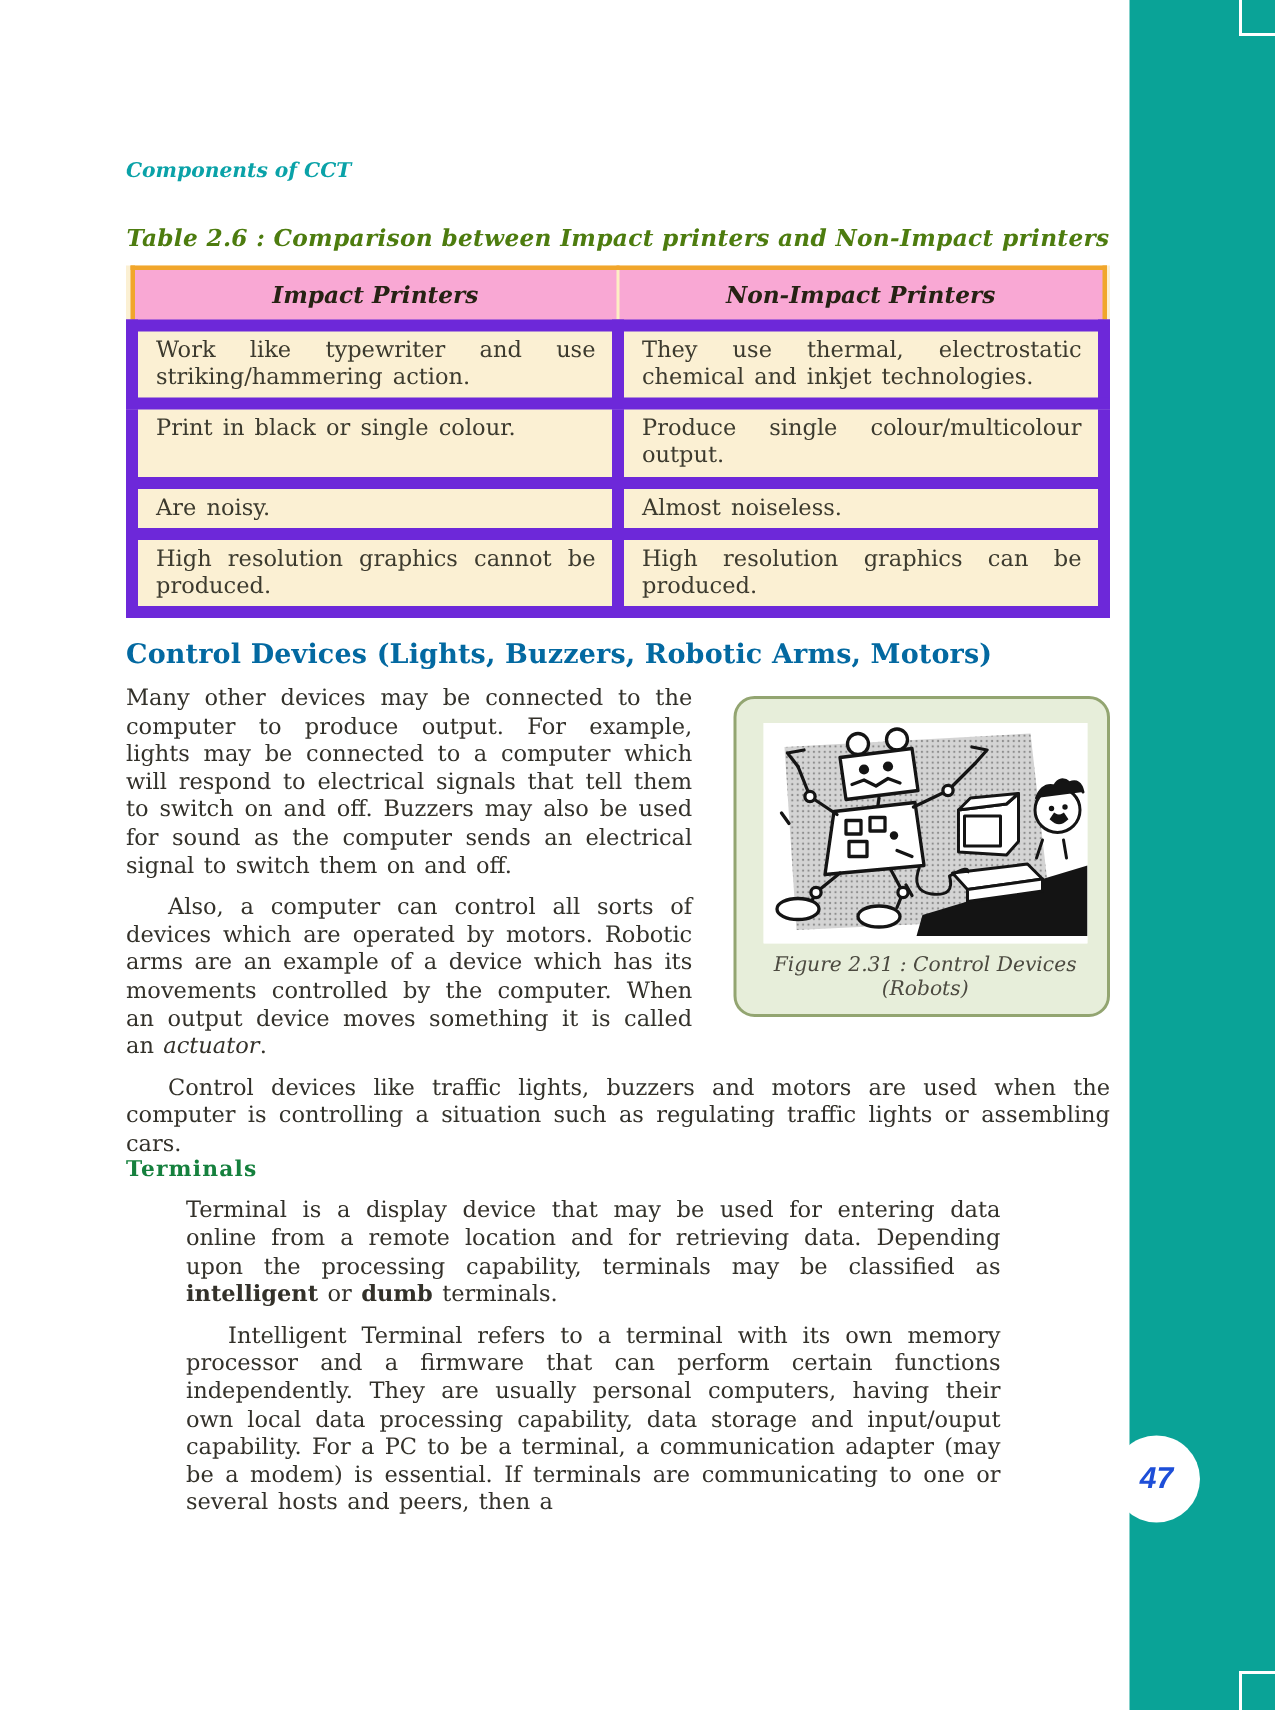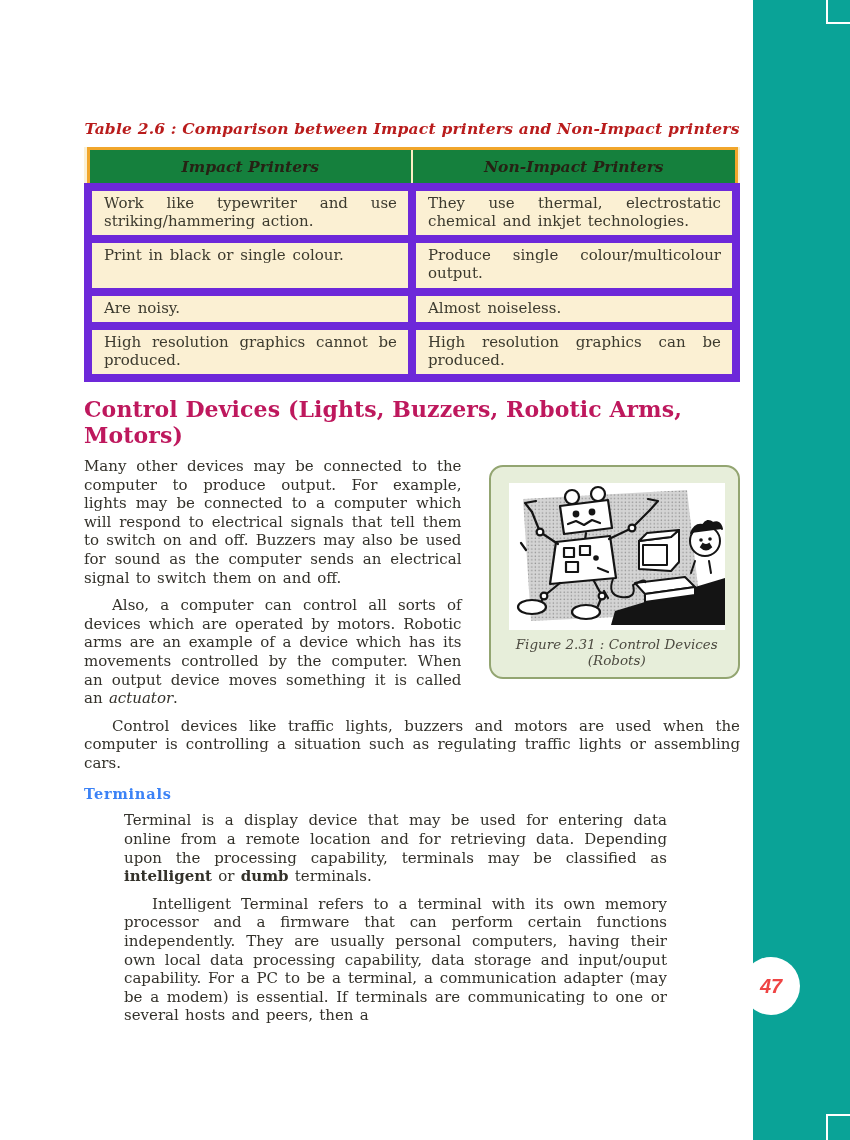--- a/index.html
+++ b/index.html
@@ -32,54 +32,54 @@
     left: 742px; top: 957px;
     width: 58px; height: 58px;
     border-radius: 50%;
     background: #ffffff;
     display: flex; align-items: center; justify-content: center;
     z-index: 2;
   }
   .page-circle span {
     font-family: "Liberation Sans", sans-serif;
     font-weight: bold; font-style: italic;
-    font-size: 20px; color: #ef4444;
+    font-size: 20px; color: #1d4ed8;
   }
   
   .content {
     position: absolute;
     left: 84px; top: 106px;
     width: 656px;
   }
   .running-header {
     font-size: 13.5px;
     font-weight: bold;
     font-style: italic;
     color: #0aa2a8;
   }
   .table-title {
-    margin-top: 13px;
+    margin-top: 27px;
     text-align: center;
     font-size: 15.5px;
     font-weight: bold;
     font-style: italic;
-    color: #b91c1c;
+    color: #4d7c0f;
     letter-spacing: 0.2px;
   }
   
   table.cmp {
     margin-top: 9px;
     width: 100%;
     border-collapse: collapse;
     background: #fbf0d3;
     border: 3px solid #f1a62b;
   }
   table.cmp th {
     width: 50%;
-    background: #15803d;
+    background: #f9a8d4;
     border: 2px solid #fdeec4;
     padding: 7px 8px;
     font-size: 15.5px;
     font-weight: bold;
     font-style: italic;
     color: #262214;
     text-align: center;
   }
   table.cmp td {
     width: 50%;
@@ -88,30 +88,29 @@
     font-size: 15px;
     line-height: 1.21;
     color: #3c3a2e;
     text-align: justify;
     vertical-align: top;
     word-spacing: 2px;
   }
   
   h2.section {
     margin-top: 14px;
-    font-size: 22px;
-    font-weight: bold;
-    color: #be185d;
+    font-size: 18px;
+    font-weight: bold;
+    color: #0369a1;
     letter-spacing: 0.1px;
   }
   h3.sub {
-    margin-top: 13px;
     font-size: 14.5px;
     font-weight: bold;
-    color: #3b82f6;
+    color: #15803d;
     letter-spacing: 0.8px;
   }
   p.body-text {
     margin-top: 9px;
     font-size: 15px;
     line-height: 18.6px;
     color: #33312a;
     text-align: justify;
     word-spacing: 1.5px;
   }
@@ -157,20 +156,21 @@
     <div class="corner-box top"></div>
     <div class="corner-box bottom"></div>
   </div>
 
   <div class="page-circle">
     <span>47</span>
   </div>
 
   <div class="content">
 
+    <div class="running-header">Components of CCT</div>
 
     <div class="table-title">Table 2.6 : Comparison between Impact printers and Non-Impact printers</div>
 
     <table class="cmp">
       <thead>
         <tr>
           <th>Impact Printers</th>
           <th>Non-Impact Printers</th>
         </tr>
       </thead>

